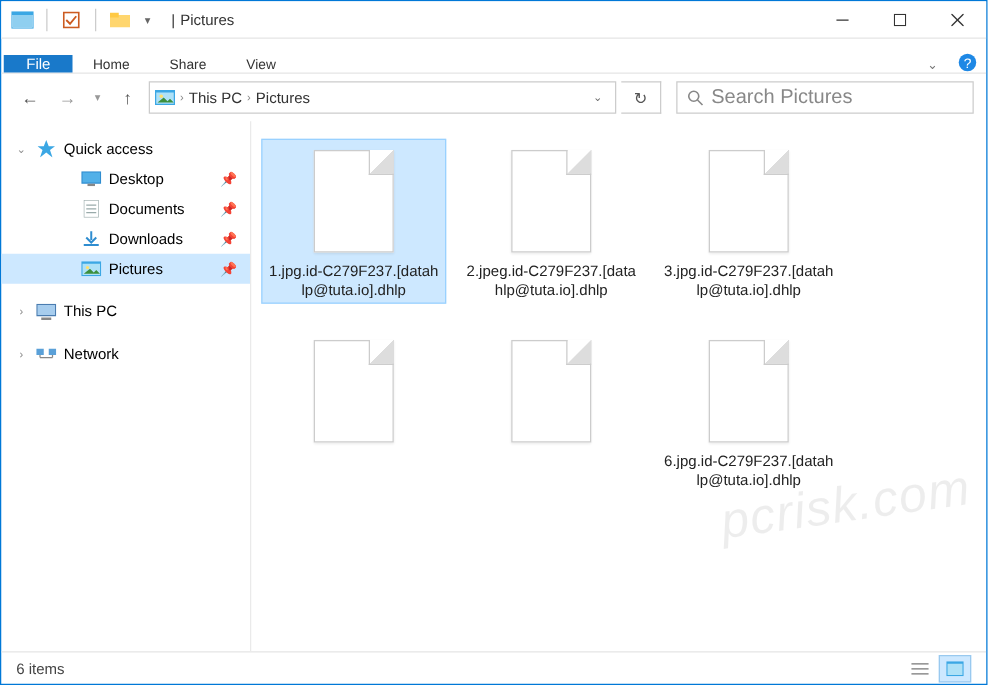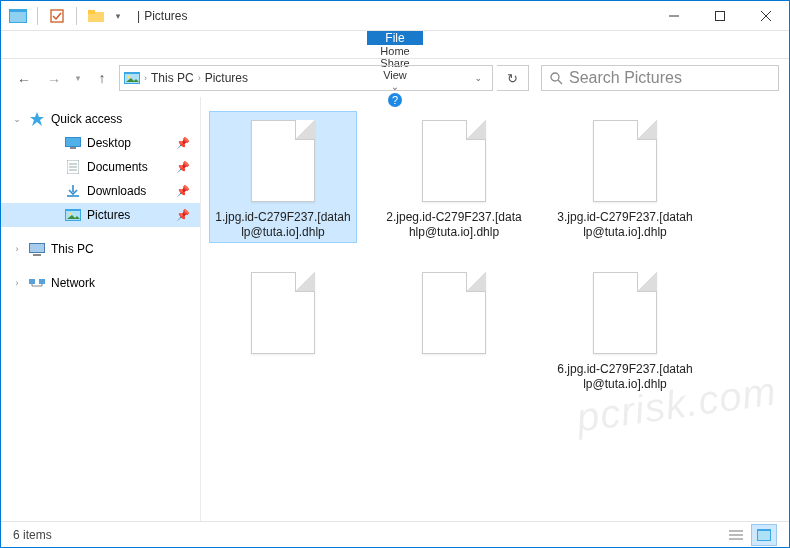--- a/index.html
+++ b/index.html
@@ -8,21 +8,21 @@
 
 .titlebar { height: 30px; background: #fff; display: flex; align-items: center; border-bottom: 1px solid #e5e5e5; }
 .titlebar .qat { display: flex; align-items: center; gap: 4px; padding: 0 6px; }
 .titlebar .qat .ico { width: 22px; height: 22px; display: flex; align-items: center; justify-content: center; }
 .titlebar .sep { width: 1px; height: 18px; background: #ccc; margin: 0 4px; }
 .titlebar .title { font-size: 12px; color: #333; margin-left: 6px; }
 .titlebar .spacer { flex: 1; }
 .titlebar .winbtn { width: 46px; height: 30px; display: flex; align-items: center; justify-content: center; font-size: 14px; color: #333; }
 
 
-.ribbon { height: 28px; display: flex; align-items: center; border-bottom: 1px solid #e5e5e5; padding: 0 2px; flex-direction: column; }
+.ribbon { height: 28px; display: flex; align-items: flex-end; border-bottom: 1px solid #e5e5e5; padding: 0 2px; }
 .ribbon .file-tab { background: #1979ca; color: #fff; font-size: 12px; padding: 0 18px; display: flex; align-items: center; }
 .ribbon .tab { color: #333; font-size: 11px; padding: 0 16px; display: flex; align-items: center; }
 .ribbon .spacer { flex: 1; }
 .ribbon .expand { width: 30px; display: flex; align-items: center; justify-content: center; color: #777; font-size: 10px; }
 .ribbon .help { width: 26px; display: flex; align-items: center; justify-content: center; }
 
 
 .navrow { height: 38px; display: flex; align-items: center; padding: 4px 10px; gap: 4px; }
 .navrow .navbtn { width: 26px; height: 28px; display: flex; align-items: center; justify-content: center; color: #999; font-size: 14px; }
 .navrow .navbtn.enabled { color: #555; }
@@ -38,21 +38,21 @@
 .body { display: flex; height: calc(100% - 30px - 28px - 38px - 26px); }
 .sidebar { width: 200px; border-right: 1px solid #eaeaea; padding: 10px 0; font-size: 12px; overflow: hidden; }
 .sidebar .group { margin-bottom: 10px; }
 .sidebar .item { display: flex; align-items: center; height: 24px; padding-left: 28px; gap: 6px; position: relative; }
 .sidebar .item.indent { padding-left: 64px; align-items: center; }
 .sidebar .item .pin { margin-left: auto; margin-right: 10px; color: #777; font-size: 11px; }
 .sidebar .item.selected { background: #cde8ff; }
 .sidebar .item .chev { position: absolute; left: 10px; color: #888; font-size: 9px; width: 12px; text-align: center; }
 .ico16 { width: 16px; height: 16px; display: inline-flex; align-items: center; justify-content: center; }
 
-.content { flex: 1; padding: 14px 8px; display: flex; flex-wrap: wrap; align-content: flex-start; gap: 20px 23px; position: relative; }
+.content { flex: 1; padding: 14px 8px; display: flex; flex-wrap: wrap; align-content: flex-start; gap: 20px 10px; position: relative; }
 .fileitem { width: 148px; display: flex; flex-direction: column; align-items: center; text-align: center; font-size: 12px; color: #222; padding: 6px 4px 2px; border: 1px solid transparent; }
 .fileitem.selected { background: #cde8ff; border: 1px solid #99d1ff; }
 .fileicon { width: 80px; height: 88px; position: relative; margin-bottom: 4px; }
 .fileicon .page { position: absolute; left: 8px; top: 2px; width: 64px; height: 82px; background: #fff; border: 1px solid #ccc; box-shadow: 0 1px 2px rgba(0,0,0,.08); }
 .fileicon .fold { position: absolute; right: 8px; top: 2px; width: 20px; height: 20px; background: linear-gradient(135deg, #fff 49%, #ddd 50%); border-left: 1px solid #ccc; border-bottom: 1px solid #ccc; }
 .filelabel { line-height: 1.25; word-break: break-all; max-height: 48px; overflow: hidden; }
 
 
 .statusbar { height: 26px; border-top: 1px solid #e5e5e5; display: flex; align-items: center; padding: 0 12px; font-size: 12px; color: #444; }
 .statusbar .spacer { flex: 1; }

